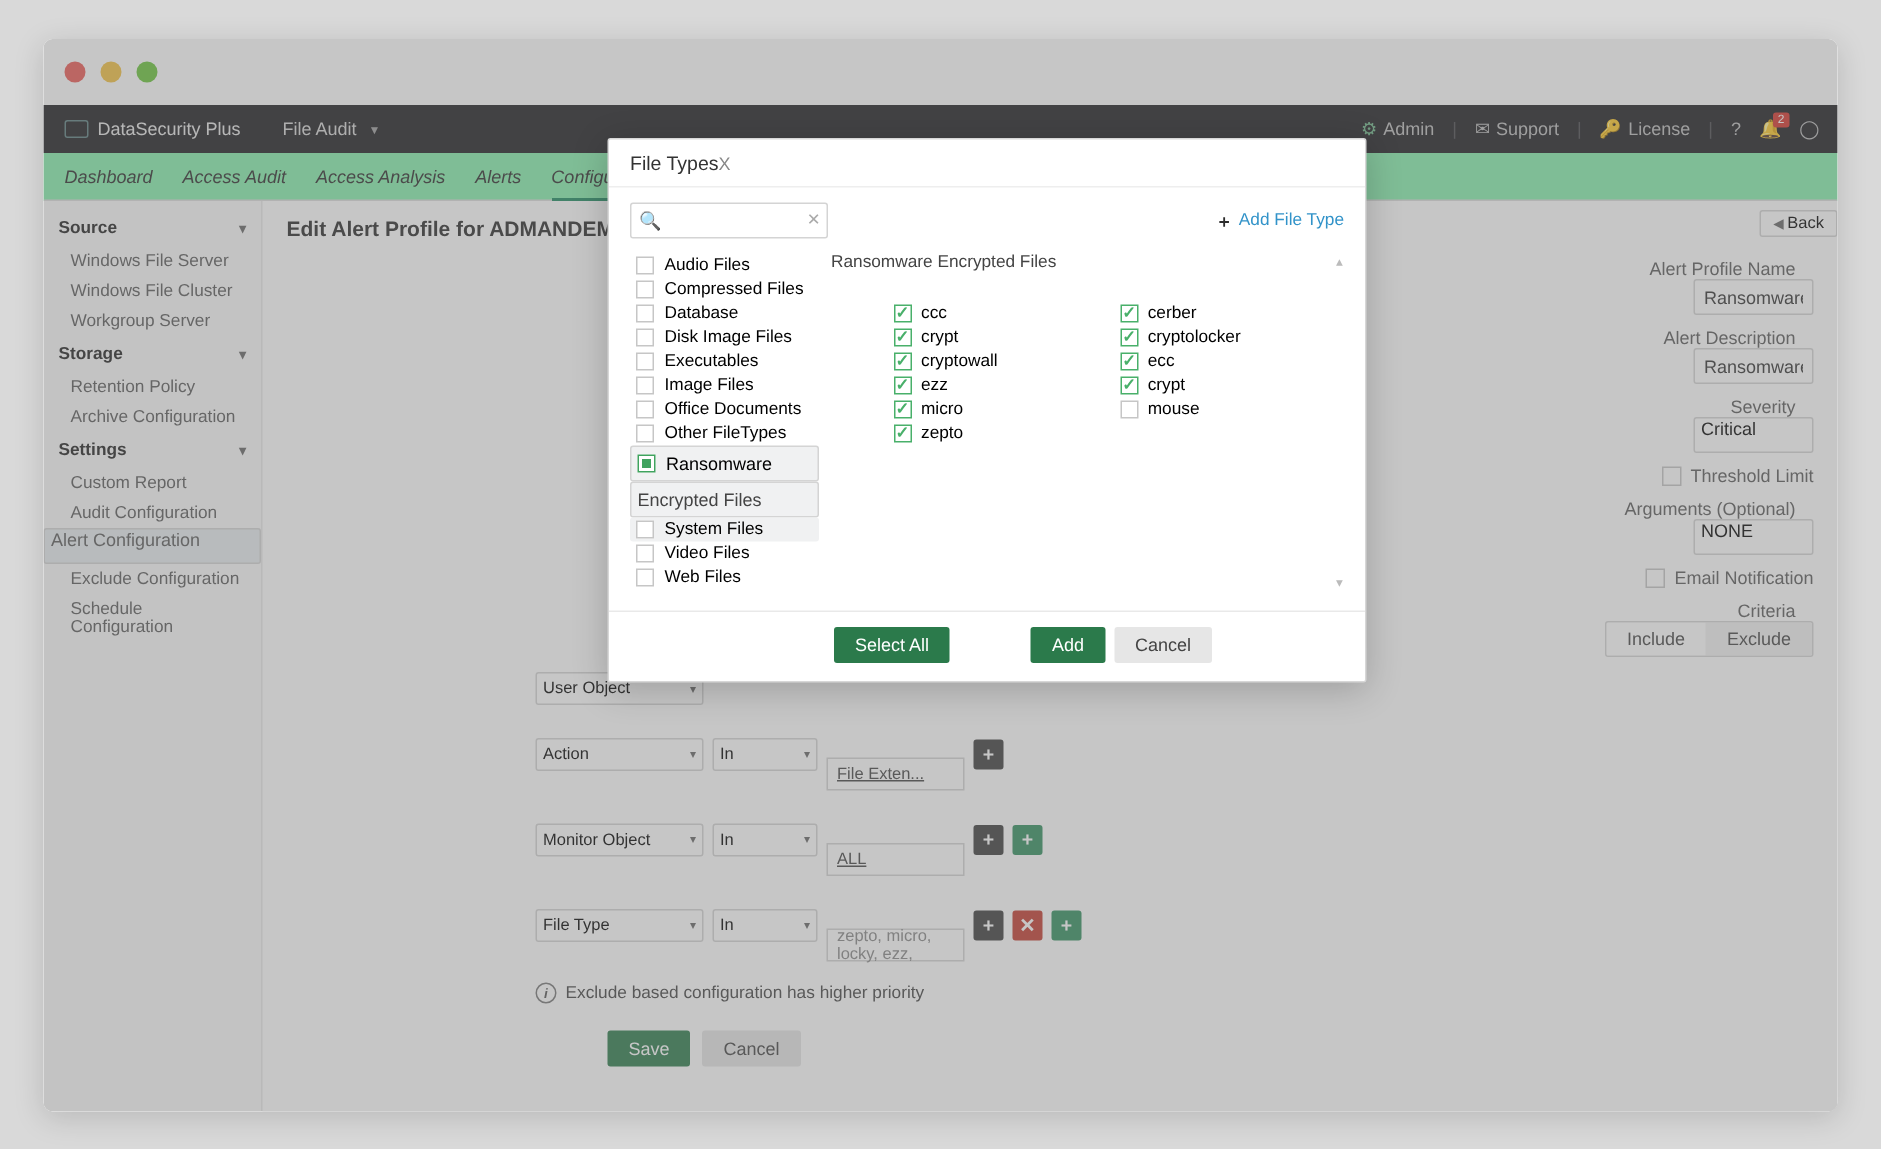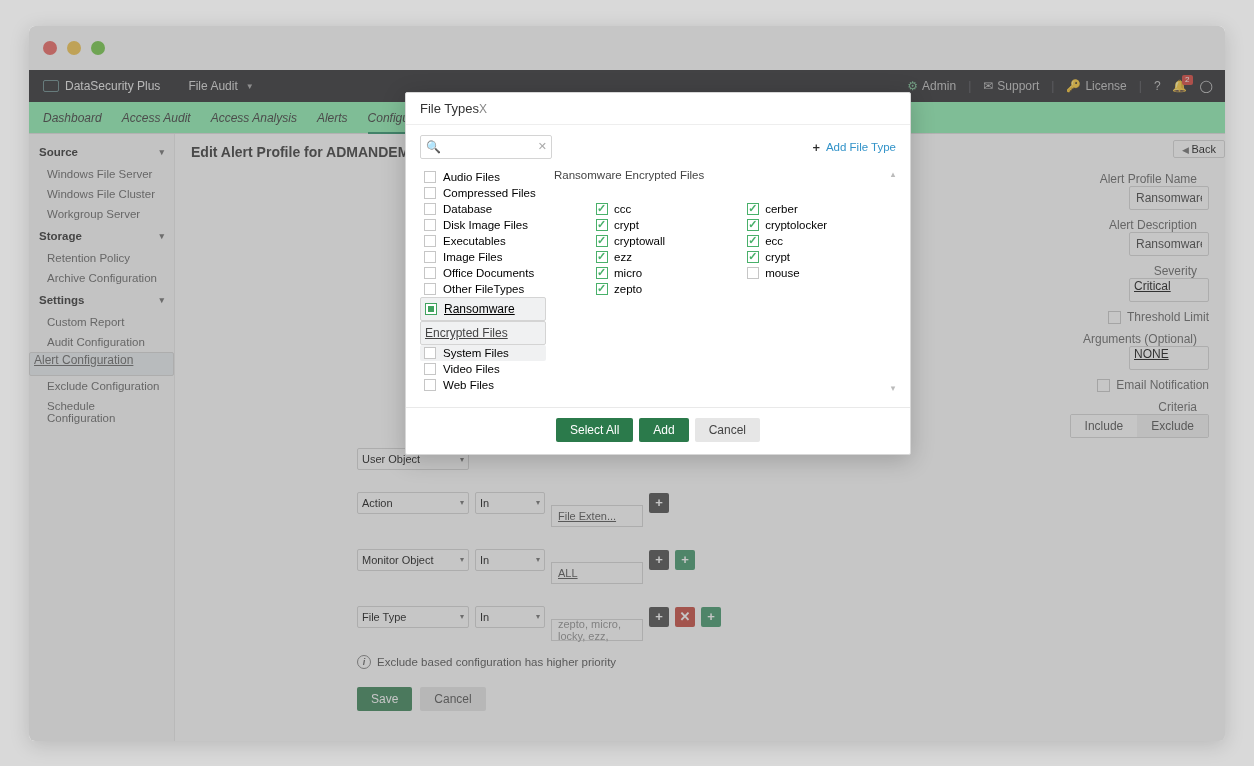--- a/index.html
+++ b/index.html
@@ -39,21 +39,21 @@
 
 
 .main { flex: 1; padding: 10px 16px; position: relative; }
 .main h3 { font-size: 14px; font-weight: 600; color:#2a2a2a; margin-bottom: 12px; }
 .backbtn { position: absolute; right: 0; top: 6px; background: #fff; border: 1px solid #d4d4d4; font-size: 11px; padding: 2px 8px; border-radius: 2px; }
 .backbtn::before { content: '◀ '; font-size: 9px; color:#666; }
 
 .formrow { display:flex; align-items:flex-end; margin-bottom: 8px; font-size: 12px; flex-direction: column; }
 .formrow label { width: 154px; text-align: right; color:#5a5a5a; margin-right: 12px; }
 .inp { border:1px solid #d4d4d4; height: 24px; padding: 0 6px; font-size: 12px; border-radius: 2px; background: #fff; width: 80px; color:#333; }
-.sel { border:1px solid #d4d4d4; height: 24px; font-size: 12px; padding: 0 4px; border-radius:2px; background:#fff; min-width: 84px; text-decoration: underline; }
+.sel { border:1px solid #d4d4d4; height: 24px; font-size: 12px; padding: 0 4px; border-radius:2px; background:#fff; min-width: 84px; }
 
 .cbwrap { display:flex; align-items:center; gap:6px; color:#5a5a5a; font-size: 12px; }
 .cb { width:13px; height:13px; border:1px solid #c5c5c5; background:#fff; }
 
 .tabs { display:flex; border:1px solid #d4d4d4; border-radius:2px; overflow:hidden; width: fit-content; font-size:12px; }
 .tab { padding: 4px 14px; background:#f2f2f2; color:#444; cursor:pointer; }
 .tab.active { background:#fff; }
 
 .crit { margin-left: 166px; margin-top: 10px; }
 .critrow { display:flex; align-items:center; gap:6px; margin-bottom:8px; }
@@ -67,21 +67,21 @@
 .sq.green { background:#338f60; }
 .sq.red { background:#c33c2f; }
 .valbox { border:1px solid #d4d4d4; height:22px; min-width:92px; padding:0 6px; font-size:11px; display:flex; align-items:center; color:#444; text-decoration: underline; margin-top: 27px; }
 .valbox.plain { text-decoration:none; color:#888; }
 
 .note { margin-left:166px; margin-top: 14px; display:flex; align-items:center; gap:6px; font-size:11.5px; color:#444; }
 .note .ci { width:14px; height:14px; border:1px solid #777; border-radius:50%; display:flex; align-items:center; justify-content:center; font-size:9px; font-style: italic; font-weight:bold; color:#555; }
 
 .savecancel { margin-left:166px; margin-top:18px; display:flex; gap:8px; }
 .btn { border:none; padding:5px 14px; font-size:12px; border-radius:2px; cursor:pointer; }
-.btn.primary { background:#2b7a4b; color:#fff; }
+.btn.primary { background:#2b7a4b; color:#fff;margin-left:48px; }
 .btn.sec { background:#e6e6e6; color:#444; }
 
 
 .ov { position:absolute; inset:0; background:rgba(120,120,120,0.42); }
 .modal { position:absolute; left:376px; top:66px; width:506px; background:#fff; border:1px solid #d7d7d7; box-shadow: 0 5px 24px rgba(0,0,0,0.2); border-radius:2px; }
 .mh { display:flex; justify-content:flex-start; align-items:center; padding:8px 14px; font-size:13px; color:#333; border-bottom:1px solid #eee; }
 .mh .x { font-size:12px; color:#888; cursor:pointer; }
 .msch { display:flex; justify-content:space-between; align-items:center; padding:10px 14px; }
 .sbox { position:relative; width:132px; }
 .sbox input { width:100%; height:24px; border:1px solid #d4d4d4; border-radius:2px; padding:0 24px 0 22px; font-size:12px; }

